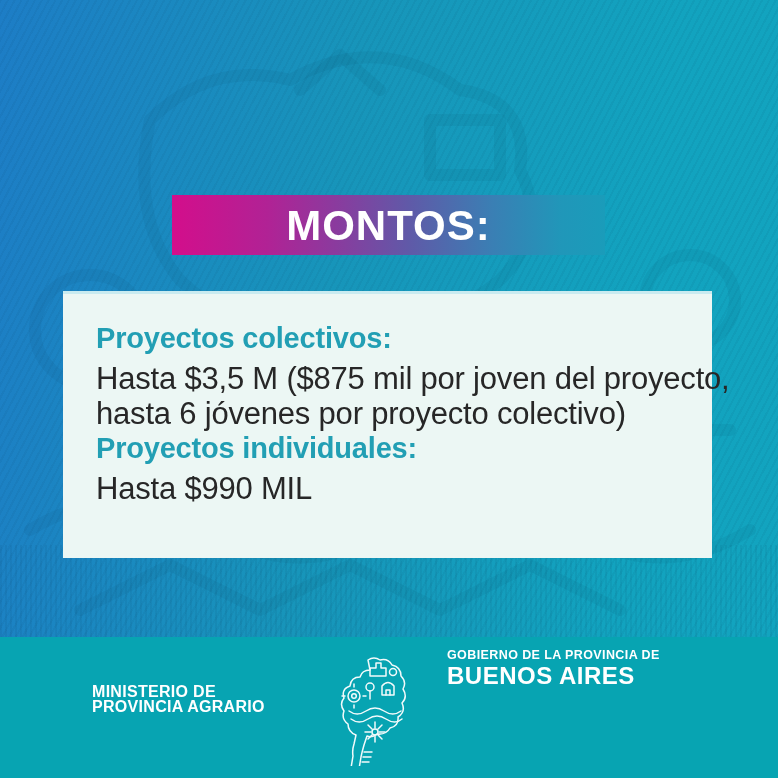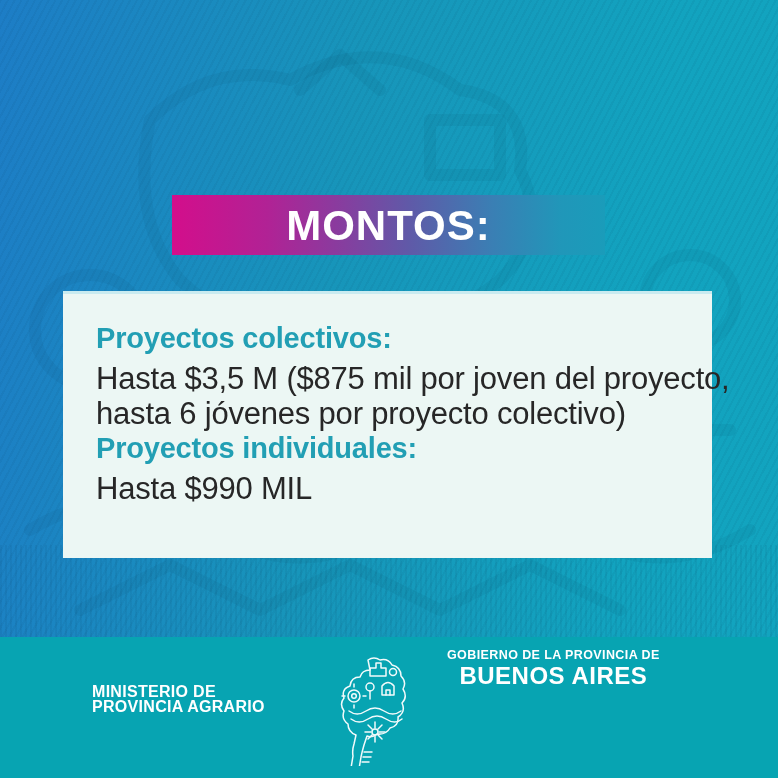--- a/index.html
+++ b/index.html
@@ -52,21 +52,21 @@
   }
   .card-section2{}
   
   .ministry{
     position:absolute;left:92px;top:684px;width:240px;
     color:#ffffff;font-weight:bold;font-size:16px;line-height:15px;letter-spacing:.3px;
   }
   .emblem{position:absolute;left:337px;top:656px;}
   .gob{position:absolute;left:417px;top:648px;color:#ffffff;margin-left:30px;}
   .gob-small{font-size:12.5px;font-weight:bold;letter-spacing:.4px;line-height:15px;}
-  .gob-big{font-size:24px;font-weight:bold;letter-spacing:.5px;line-height:26px;text-align:center;}
+  .gob-big{font-size:24px;font-weight:bold;letter-spacing:.5px;line-height:26px;}
 </style>
 </head>
 <body>
 
 <div class="canvas">
 
   <svg class="doodles" width="778" height="778" viewBox="0 0 778 778">
     <g fill="none" stroke="rgba(0,60,90,0.07)" stroke-width="12" stroke-linecap="round" stroke-linejoin="round">
       <path d="M150,120 q60,-60 140,-40 q90,-50 170,10 q70,10 60,80 q30,60 -20,110 q-60,50 -150,40 q-110,20 -170,-40 q-50,-60 -30,-160 z"></path>
       <path d="M300,90 l40,-35 l40,35"></path>

